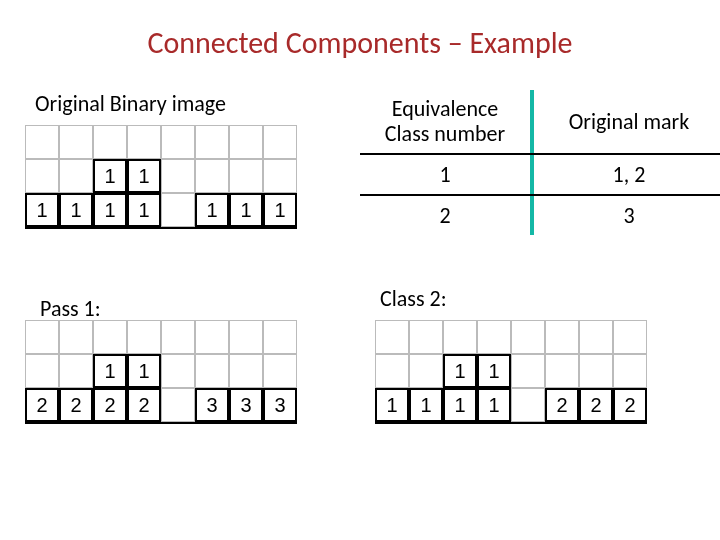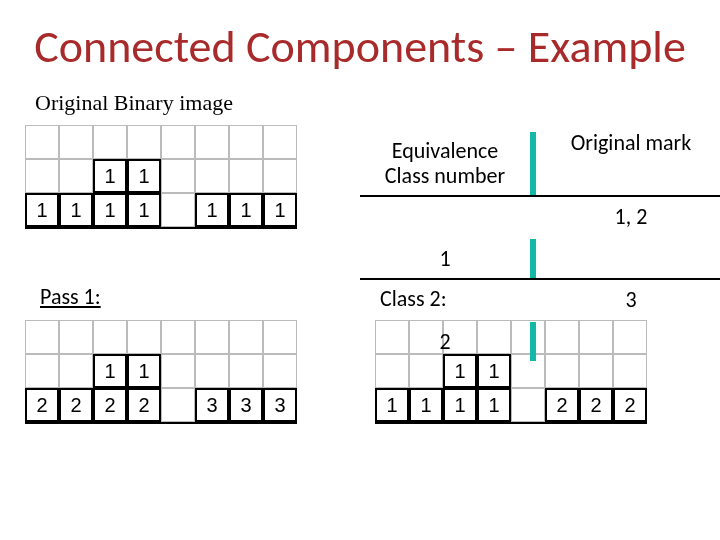--- a/index.html
+++ b/index.html
@@ -6,34 +6,34 @@
     margin: 0;
     padding: 0;
     width: 720px;
     height: 540px;
     font-family: "Calibri", "Segoe UI", Arial, sans-serif;
     background: #fff;
     color: #000;
     position: relative;
   }
   .title {
-    font-size: 46px;
+    font-size: 30px;
     color: #a82a2a;
     text-align: center;
-    padding-top: 18px;
+    padding-top: 24px;
     font-weight: 400;
   }
   .subheading {
     font-size: 22px;
     color: #000;
     font-weight: 400;
     position: absolute;
   }
-  .sub-orig { left: 35px; top: 90px; font-family: Liberation Serif, serif; }
-  .sub-pass1 { left: 40px; top: 283px; text-decoration: underline; }
+  .sub-orig { left: 35px; top: 90px; }
+  .sub-pass1 { left: 40px; top: 295px; }
   .sub-pass2 { left: 380px; top: 285px; }
 
   
   .grid-wrap {
     position: absolute;
   }
   .grid {
     display: grid;
     grid-template-columns: repeat(8, 34px);
     grid-template-rows: repeat(3, 34px);
@@ -72,21 +72,21 @@
     left: 360px;
     top: 90px;
     font-size: 22px;
   }
   .eqtable .row {
     display: flex;
   }
   .eqtable .cellh {
     padding: 6px 10px;
   }
-  .ecn { width: 150px; text-align: center; border-right: 6px solid #14b8a6; margin-top: 42px; }
+  .ecn { width: 150px; text-align: center; border-right: 4px solid #14b8a6; }
   .om  { width: 170px; text-align: center; }
   .hline {
     border-top: 2px solid #000;
   }
   .ecn-head { line-height: 1.15; }
   .om-head { display:flex; align-items:center; justify-content:center; }
 </style>
 </head>
 <body>
 

